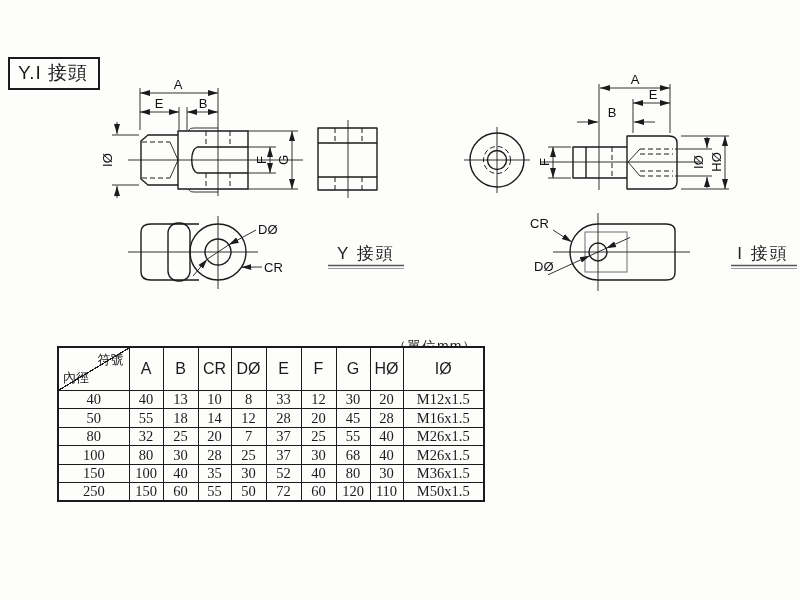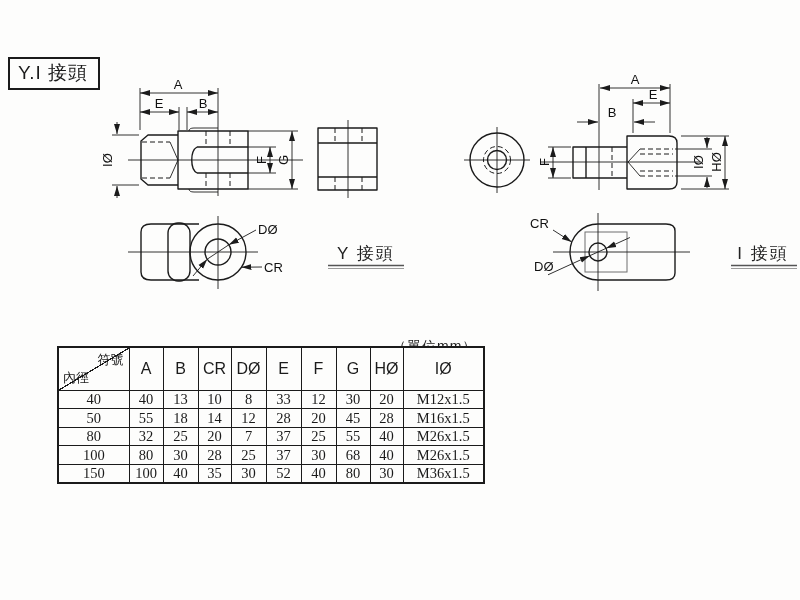--- a/index.html
+++ b/index.html
@@ -285,15 +285,27 @@
           <td>100</td>
           <td>40</td>
           <td>35</td>
           <td>30</td>
           <td>52</td>
           <td>40</td>
           <td>80</td>
           <td>30</td>
           <td>M36x1.5</td>
         </tr>
+        <tr>
+          <td>250</td>
+          <td>150</td>
+          <td>60</td>
+          <td>55</td>
+          <td>50</td>
+          <td>72</td>
+          <td>60</td>
+          <td>120</td>
+          <td>110</td>
+          <td>M50x1.5</td>
+        </tr>
       </tbody>
   </table>
 </div>
 
 </body></html>

